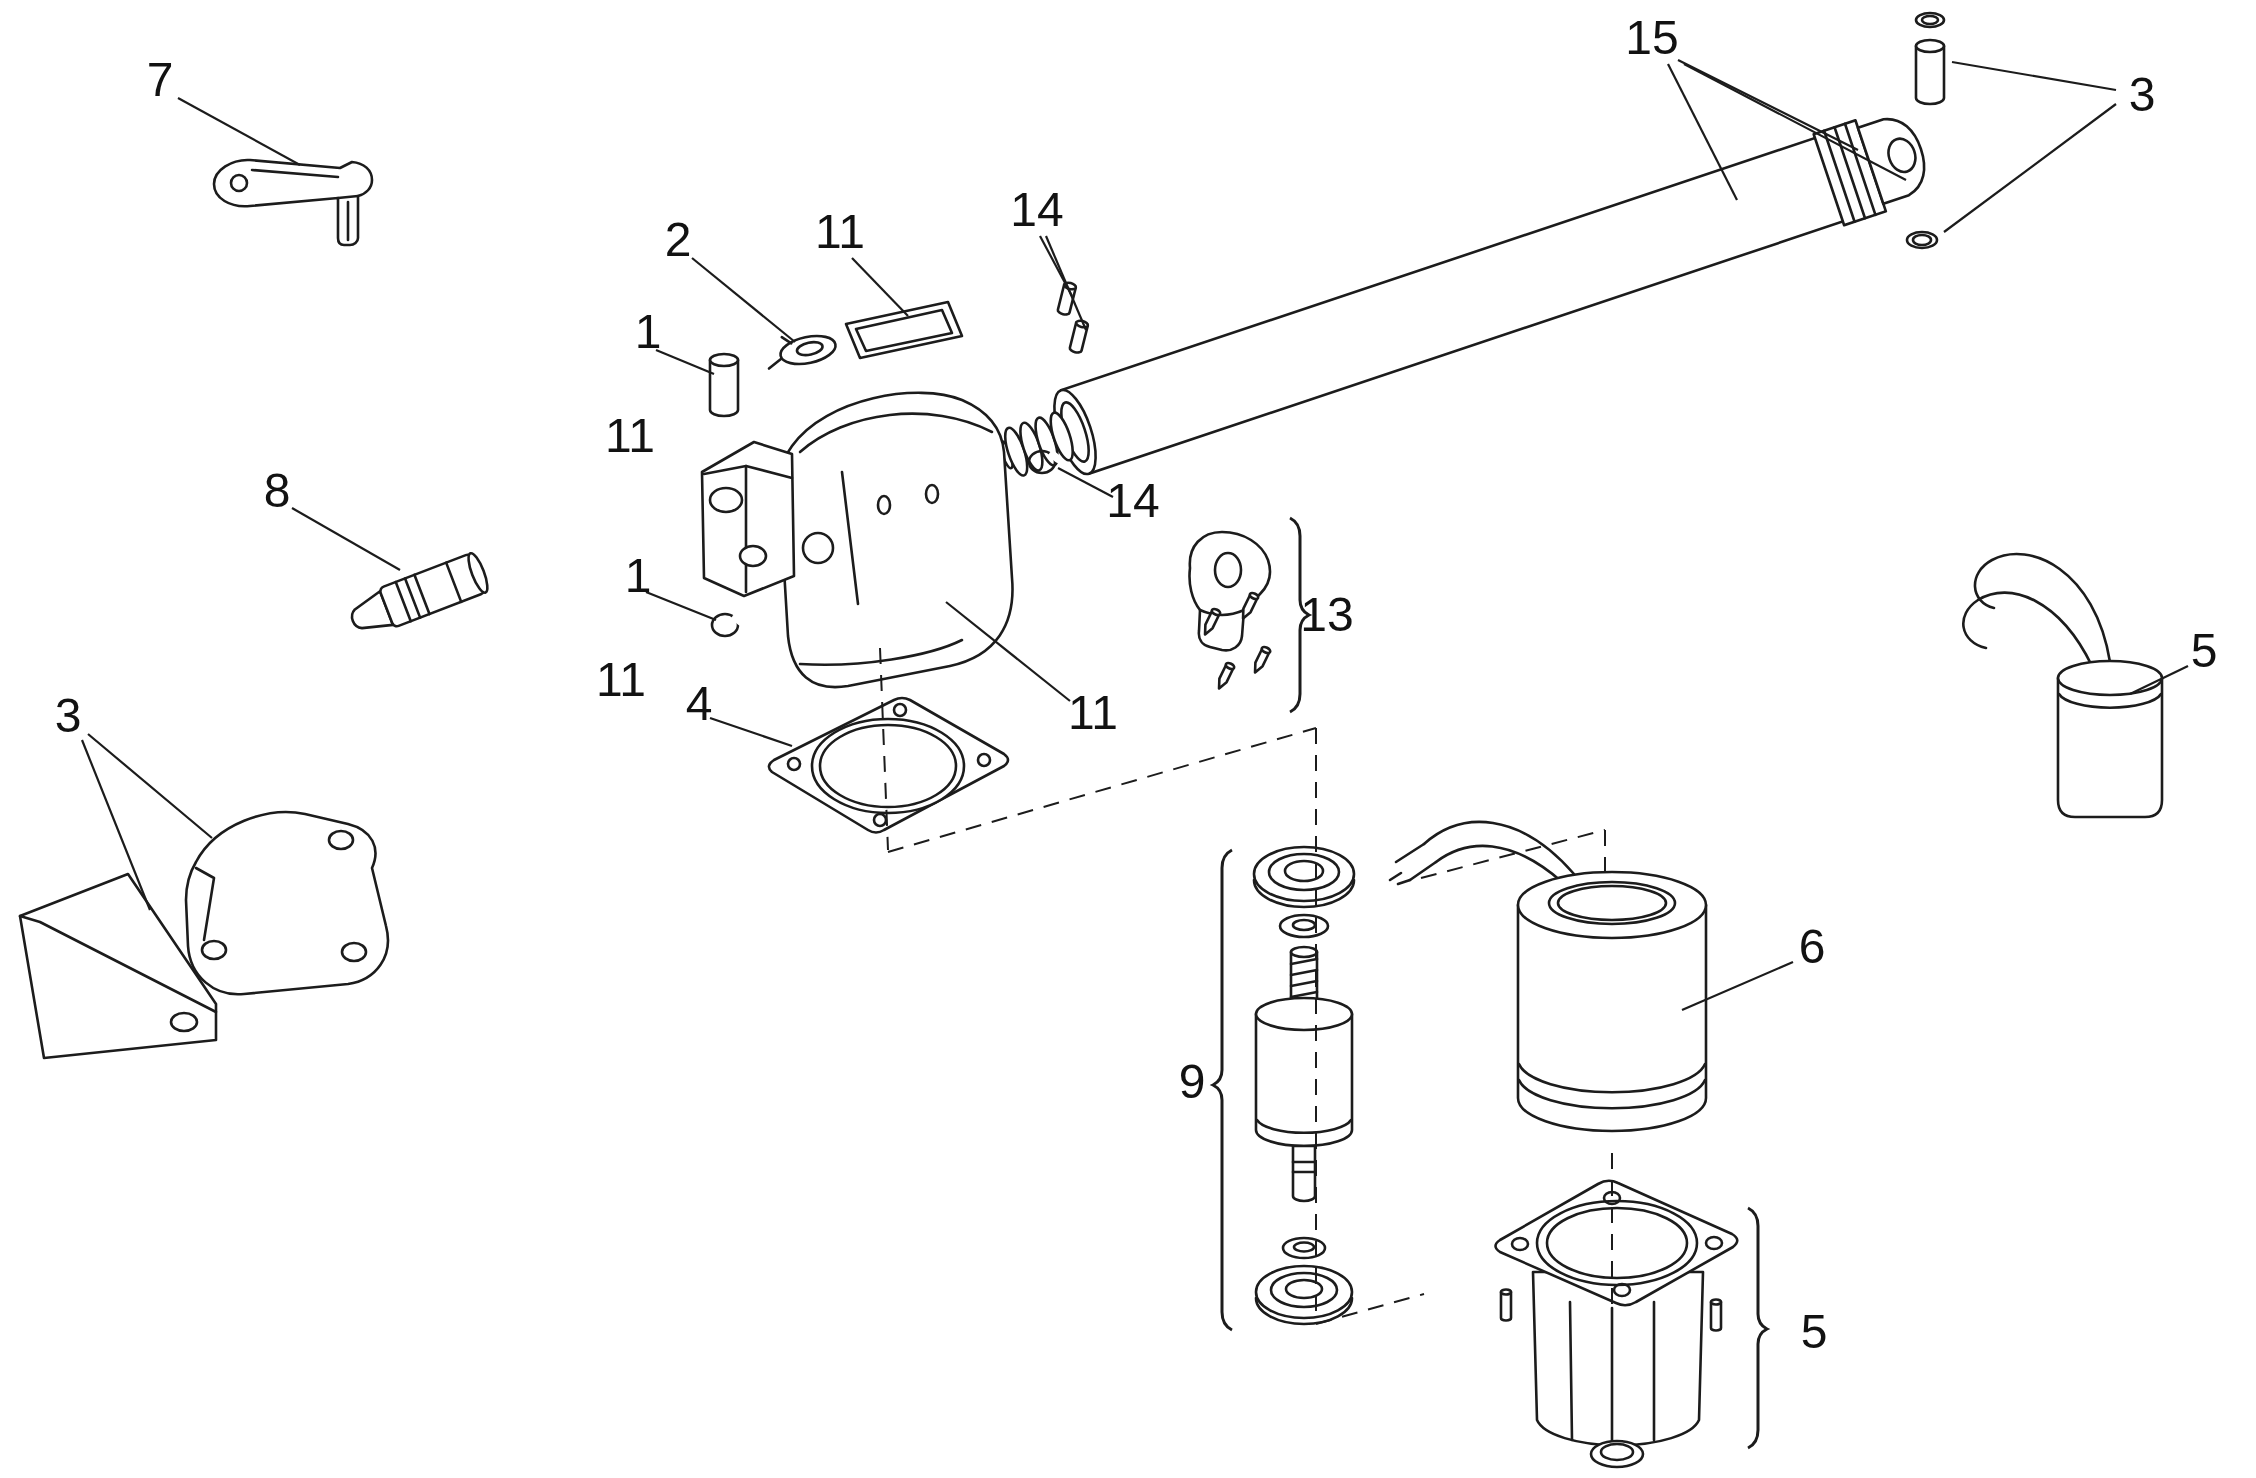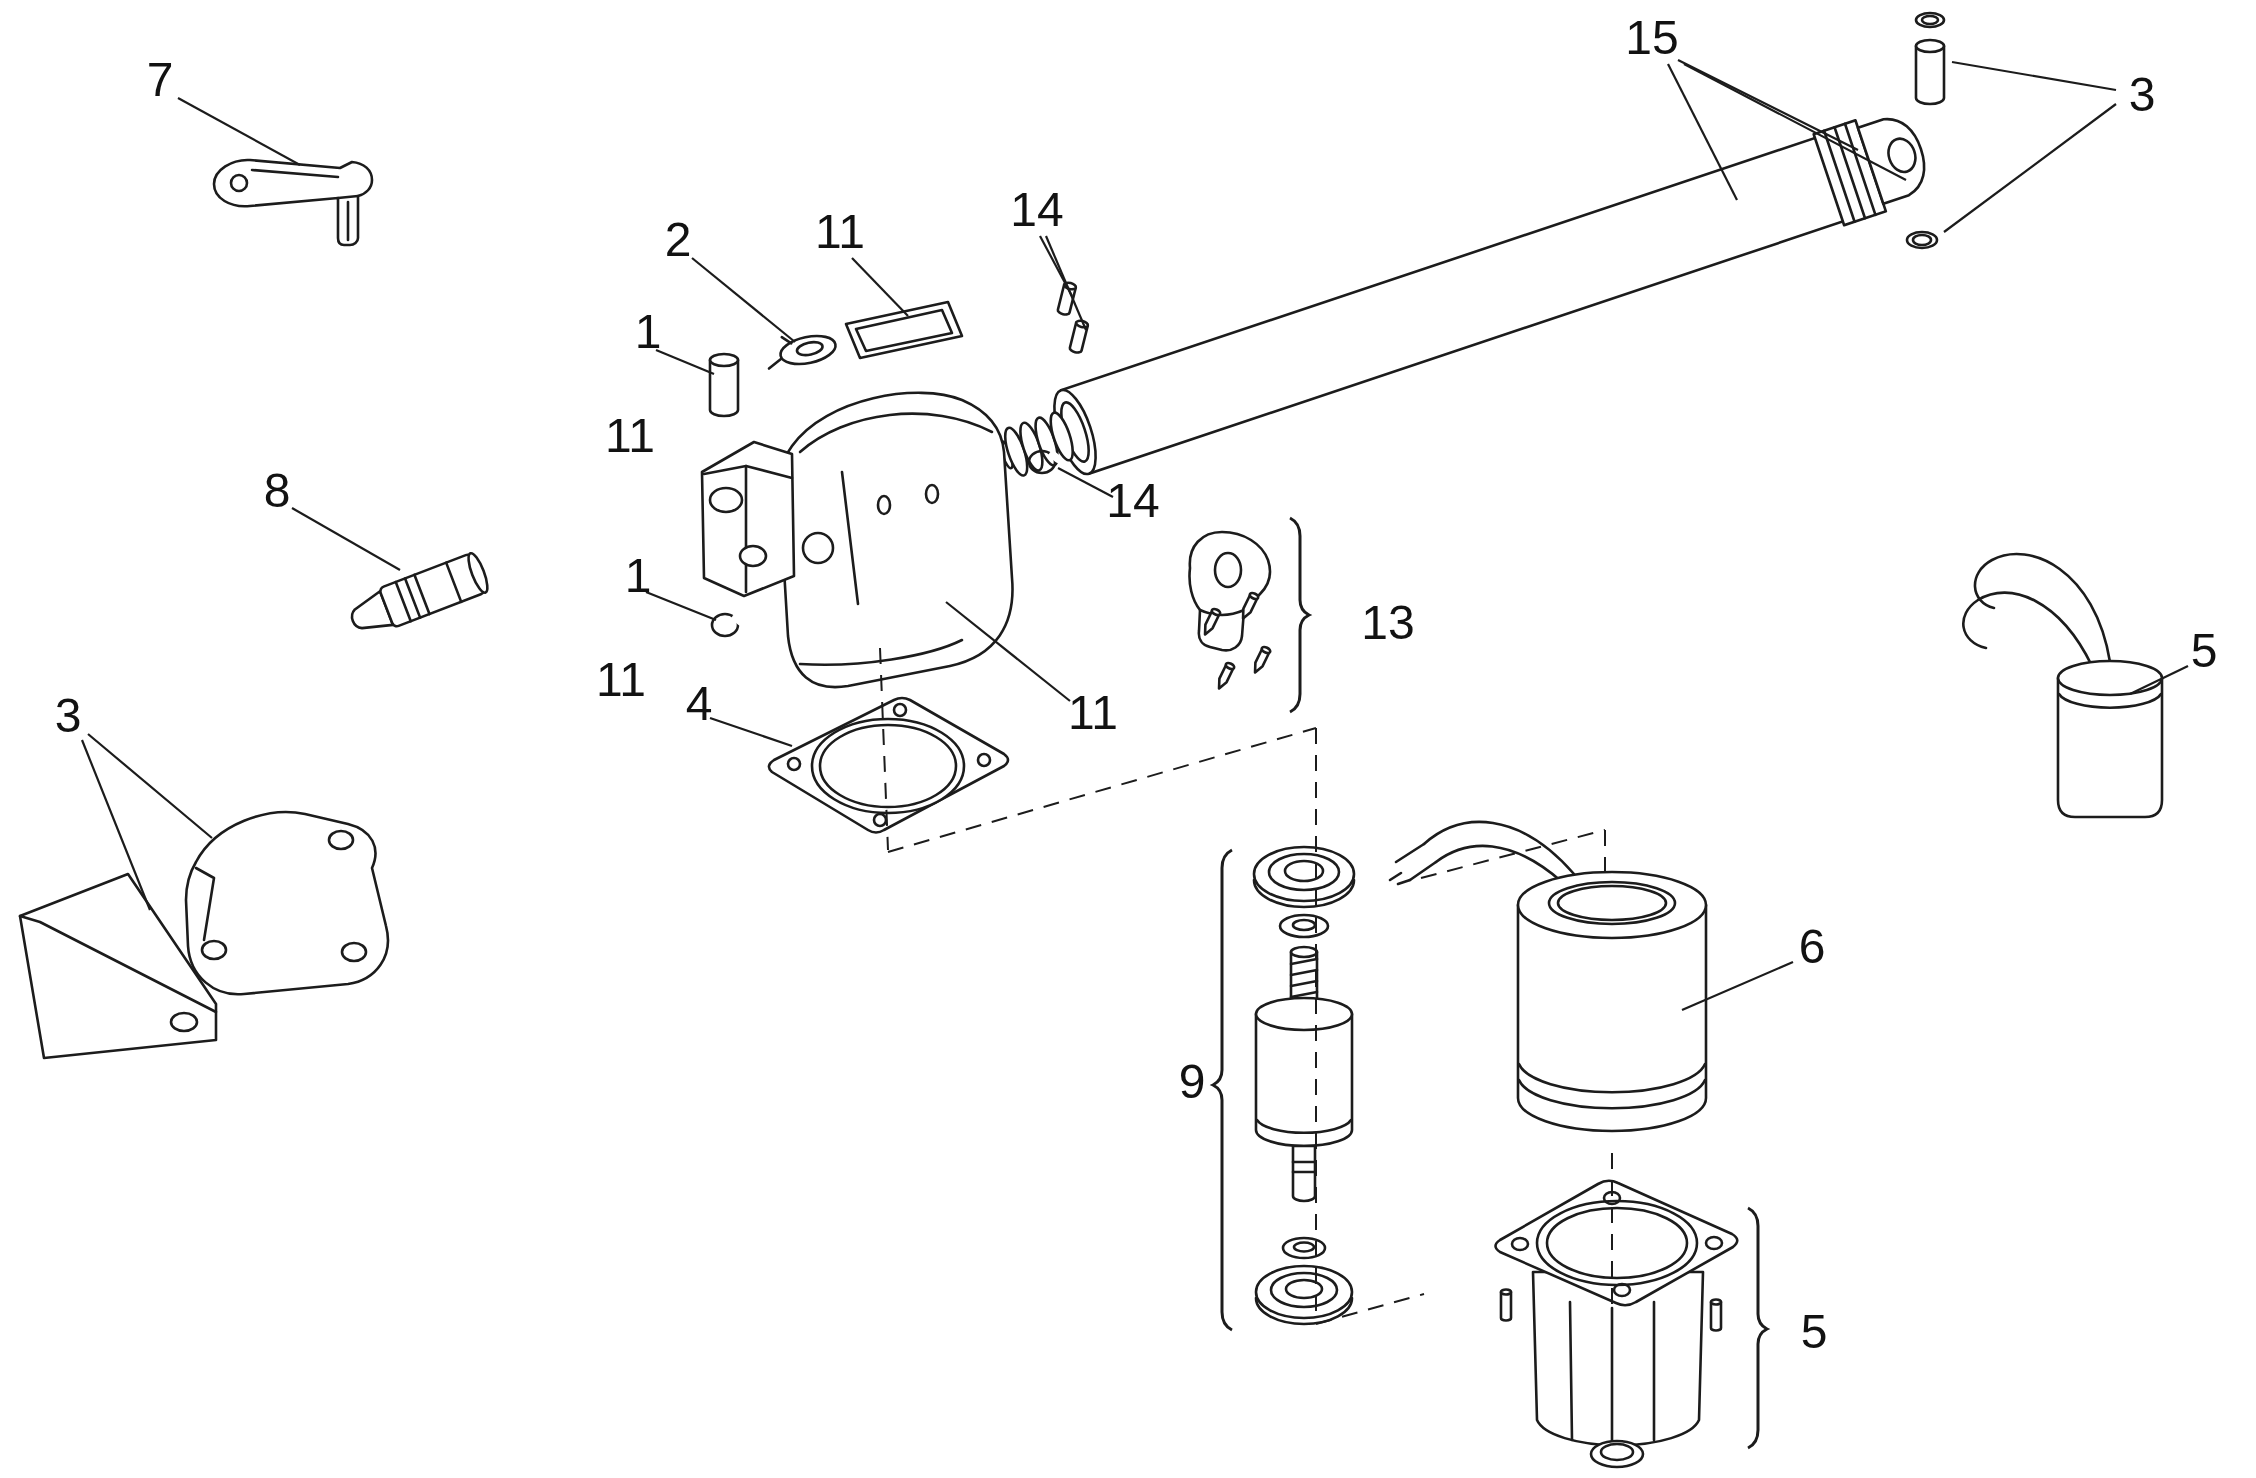--- a/index.html
+++ b/index.html
@@ -324,20 +324,20 @@
   <div class="callout" style="left:1652px; top:38px;">15</div>
   <div class="callout" style="left:2142px; top:95px;">3</div>
   <div class="callout" style="left:648px;  top:332px;">1</div>
   <div class="callout" style="left:630px;  top:436px;">11</div>
   <div class="callout" style="left:277px;  top:491px;">8</div>
   <div class="callout" style="left:1133px; top:501px;">14</div>
   <div class="callout" style="left:638px;  top:576px;">1</div>
   <div class="callout" style="left:621px;  top:680px;">11</div>
   <div class="callout" style="left:1093px; top:713px;">11</div>
   <div class="callout" style="left:699px;  top:704px;">4</div>
-  <div class="callout" style="left:1388px; top:615px;margin-top:8px;">13</div>
+  <div class="callout" style="left:1327px; top:615px;">13</div>
   <div class="callout" style="left:68px;   top:716px;">3</div>
   <div class="callout" style="left:2204px; top:651px;">5</div>
   <div class="callout" style="left:1192px; top:1082px;">9</div>
   <div class="callout" style="left:1812px; top:947px;">6</div>
   <div class="callout" style="left:1814px; top:1332px;">5</div>
 
 </div>
 
 </body></html>

